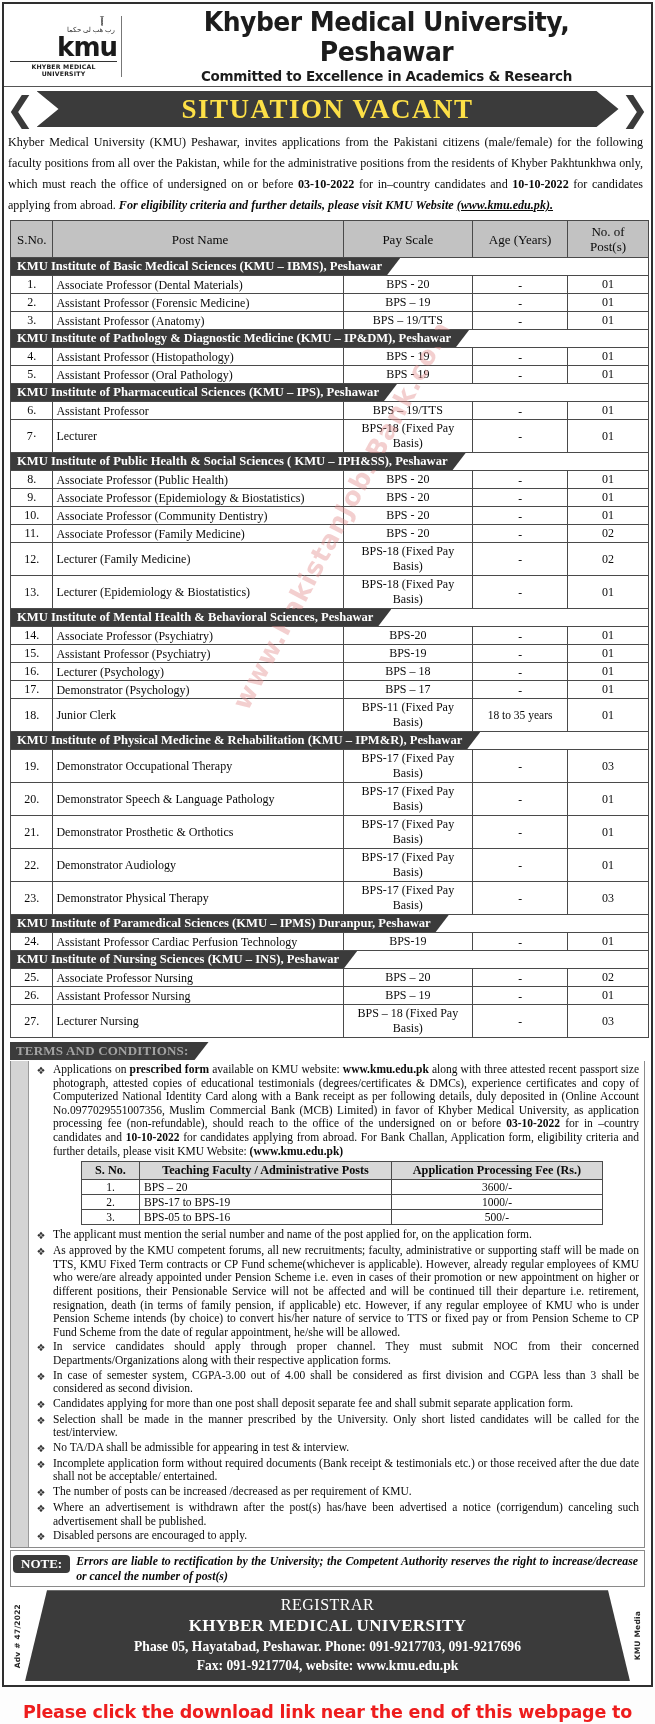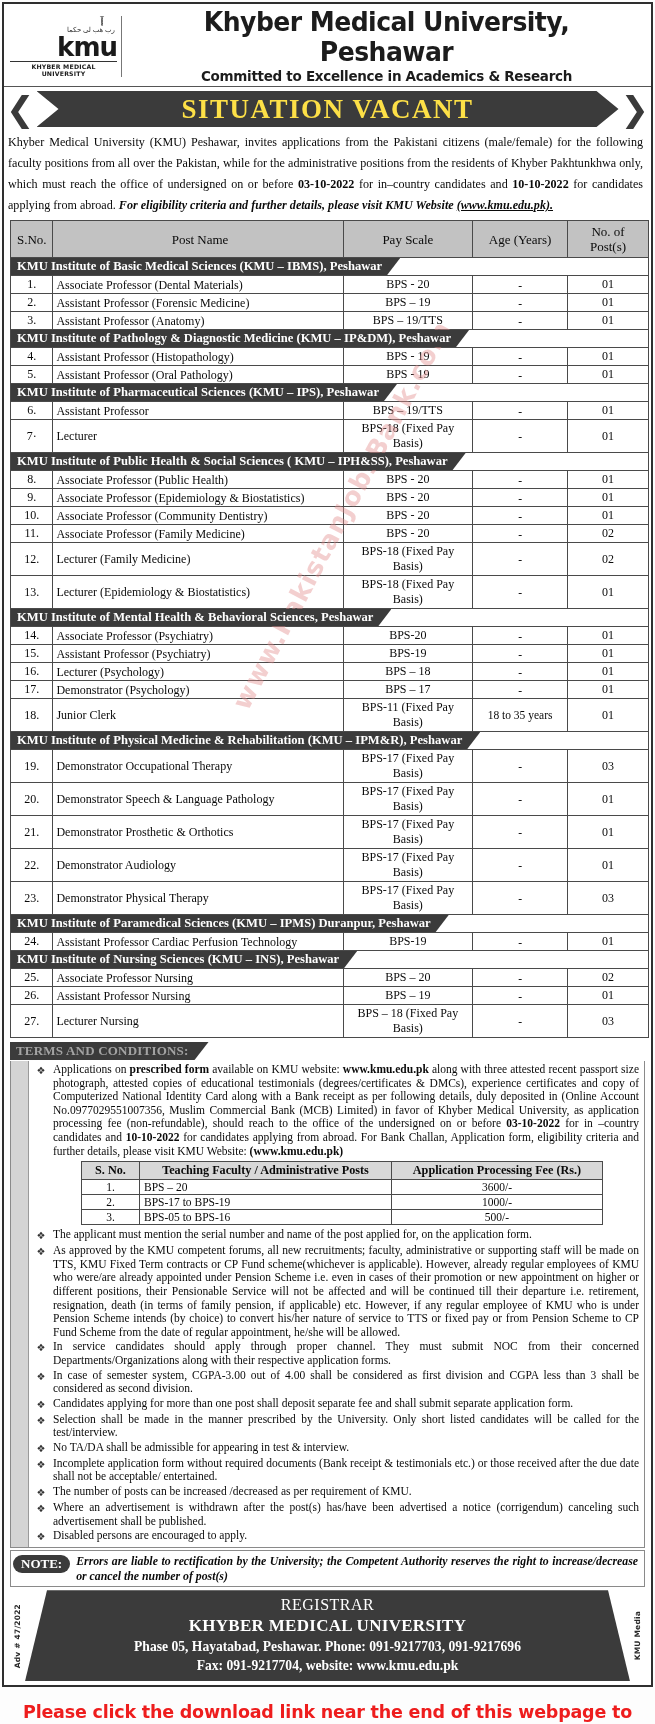--- a/index.html
+++ b/index.html
@@ -253,21 +253,21 @@
   }
   .note-tag-cell { padding: 3px 0 3px 2px; flex: 0 0 auto; }
   .note-tag {
     display: inline-block;
     background: #3b3b3b;
     color: #fff;
     font-weight: bold;
     font-size: 13px;
     line-height: 18px;
     padding: 0 8px;
-    border-radius: 9px;
+    border-radius: 4px;
     font-family: "Liberation Serif", serif;
   }
   .note-text {
     flex: 1;
     font-style: italic;
     font-weight: bold;
     font-size: 11.8px;
     line-height: 14.5px;
     text-align: justify;
     padding: 3px 6px 3px 6px;

